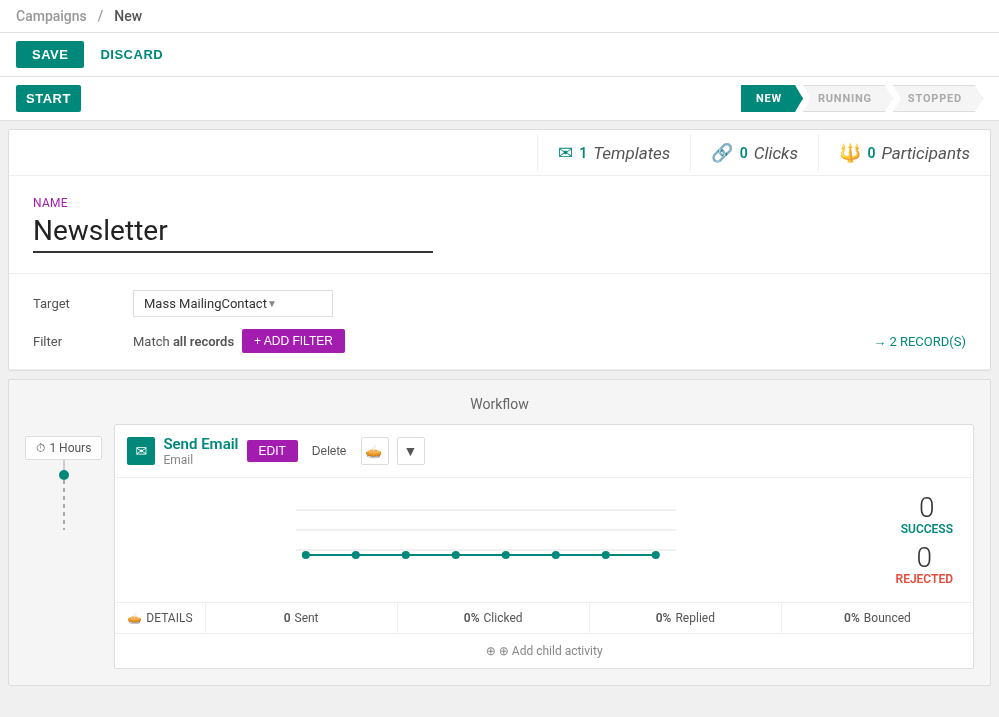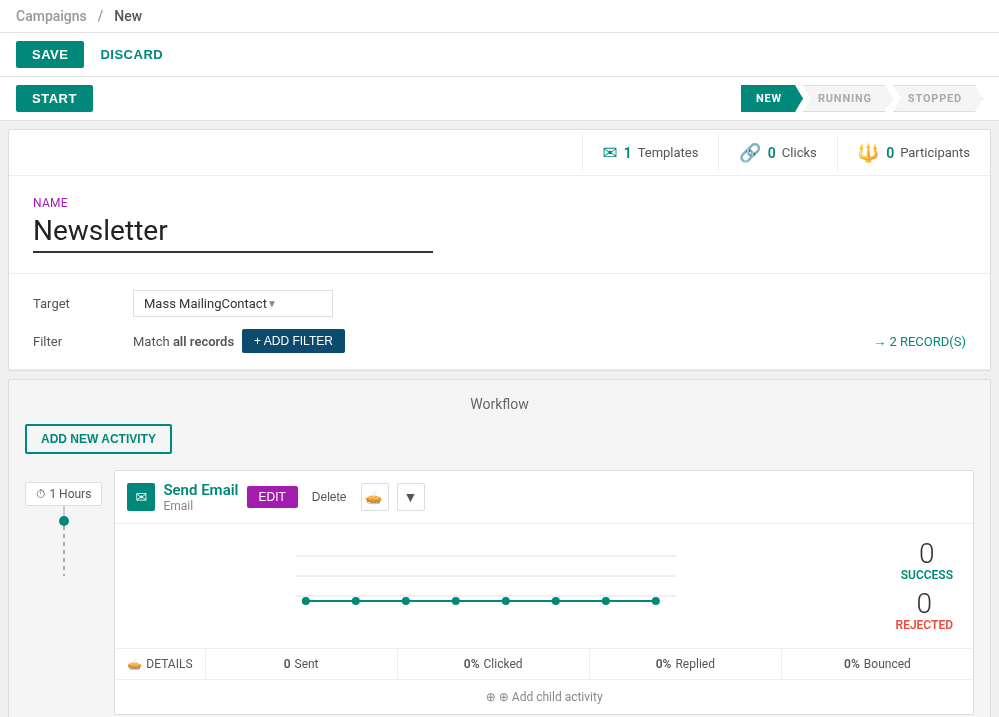--- a/index.html
+++ b/index.html
@@ -8,42 +8,42 @@
     .top-bar { background: white; padding: 8px 16px; display: flex; align-items: center; gap: 6px; border-bottom: 1px solid #e0e0e0; }
     .breadcrumb { display: flex; align-items: center; gap: 11px; color: #00897b; font-size: 14px; font-weight: 500; }
     .breadcrumb span { color: #999; }
     .breadcrumb .current { color: #555; }
 
     .action-bar { background: white; padding: 8px 16px; display: flex; align-items: center; gap: 8px; border-bottom: 1px solid #e0e0e0; }
     .btn-save { background: #00897b; color: white; border: none; padding: 6px 16px; font-size: 13px; font-weight: 600; border-radius: 2px; cursor: pointer; text-transform: uppercase; letter-spacing: 0.5px; }
     .btn-discard { background: none; border: none; color: #00897b; font-size: 13px; font-weight: 600; cursor: pointer; text-transform: uppercase; letter-spacing: 0.5px; padding: 6px 8px; }
 
     .workflow-bar { background: white; padding: 8px 16px; display: flex; align-items: center; gap: 16px; border-bottom: 1px solid #e0e0e0; }
-    .btn-start { background: #00897b; color: white; border: none; padding: 6px 16px; font-size: 13px; font-weight: 600; border-radius: 2px; cursor: pointer; text-transform: uppercase; letter-spacing: 0.5px; }
+    .btn-start { background: #00897b; color: white; border: none; padding: 6px 10px; font-size: 13px; font-weight: 600; border-radius: 2px; cursor: pointer; text-transform: uppercase; letter-spacing: 0.5px; }
     .btn-launch { background: none; border: none; color: #00897b; font-size: 13px; font-weight: 600; cursor: pointer; text-transform: uppercase; letter-spacing: 0.5px; padding: 6px 8px; }
 
     .main-content { background: white; margin: 8px; border: 1px solid #ddd; border-radius: 2px; }
 
     .stats-row { display: flex; align-items: center; justify-content: flex-end; border-bottom: 1px solid #eee; padding: 4px 0; }
     .stat-item { display: flex; align-items: center; gap: 6px; padding: 8px 20px; border-left: 1px solid #eee; cursor: pointer; }
     .stat-item .stat-icon { color: #00897b; font-size: 18px; }
     .stat-item .stat-num { color: #00897b; font-size: 14px; font-weight: 600; }
-    .stat-item .stat-label { color: #555; font-size: 13px; }
+    .stat-item .stat-label { color: #555; font-size: 17px; font-style: italic; }
 
     .form-section { padding: 20px 24px; border-bottom: 1px solid #eee; }
     .field-label { font-size: 12px; color: #a21caf; margin-bottom: 4px; text-transform: uppercase; letter-spacing: 0.3px; }
     .field-name-value { font-size: 28px; font-weight: 400; color: #222; border-bottom: 2px solid #333; padding-bottom: 4px; display: inline-block; min-width: 400px; }
 
     .fields-row { display: flex; flex-direction: column; gap: 12px; padding: 16px 24px; border-bottom: 1px solid #eee; }
     .field-row { display: flex; align-items: center; gap: 0; }
     .field-row-label { width: 100px; color: #555; font-size: 13px; }
     .field-row-value { display: flex; align-items: center; gap: 8px; flex: 1; }
     .select-field { border: 1px solid #ddd; padding: 5px 10px; font-size: 13px; color: #333; background: white; cursor: pointer; display: flex; align-items: center; min-width: 200px; }
     .select-arrow { color: #888; font-size: 10px; }
-    .btn-add-filter { background: #0c4a6e; color: white; border: none; padding: 5px 12px; font-size: 12px; cursor: pointer; border-radius: 2px; }
+    .btn-add-filter { background: #a21caf; color: white; border: none; padding: 5px 12px; font-size: 12px; cursor: pointer; border-radius: 2px; }
     .records-link { color: #00897b; font-size: 13px; cursor: pointer; margin-left: auto; }
     .match-text { font-size: 13px; color: #555; }
     .match-text strong { font-weight: 600; }
 
     .workflow-section { background: #f5f5f5; margin: 8px; border: 1px solid #ddd; border-radius: 2px; padding: 16px; }
     .workflow-title { font-size: 14px; color: #666; margin-bottom: 12px; text-align: center; }
     .btn-add-activity { background: none; border: 2px solid #00897b; color: #00897b; padding: 6px 14px; font-size: 12px; font-weight: 600; cursor: pointer; border-radius: 2px; margin-bottom: 16px; }
 
     .activity-row { display: flex; align-items: flex-start; gap: 12px; }
     .time-badge { background: white; border: 1px solid #ddd; padding: 4px 10px; font-size: 12px; color: #555; display: flex; align-items: center; gap: 4px; border-radius: 2px; white-space: nowrap; margin-top: 8px; }
@@ -160,21 +160,20 @@
         <button class="btn-add-filter">+ ADD FILTER</button>
         <span class="records-link">→  2 RECORD(S)</span>
       </div>
     </div>
   </div>
 
 </div>
 
 <div class="workflow-section">
   <div class="workflow-title">Workflow</div>
-  <button class="btn-add-activity">ADD NEW ACTIVITY</button>
 
   <div class="activity-row">
 
     <div style="display:flex; flex-direction:column; align-items:center; gap:0; margin-top:4px;">
       <div class="time-badge">
         <span>⏱</span>
         <span>1 Hours</span>
       </div>
       <div style="display:flex; flex-direction:column; align-items:center;">
         <div style="width:2px; height:10px; background:#ccc;"></div>

